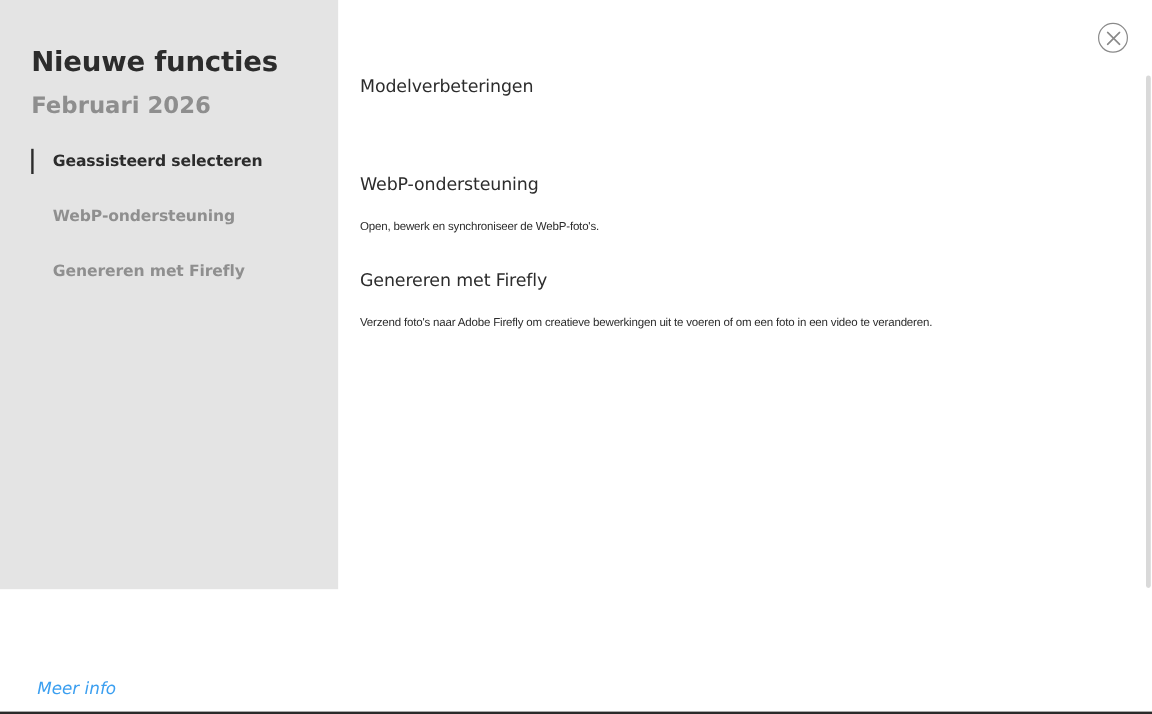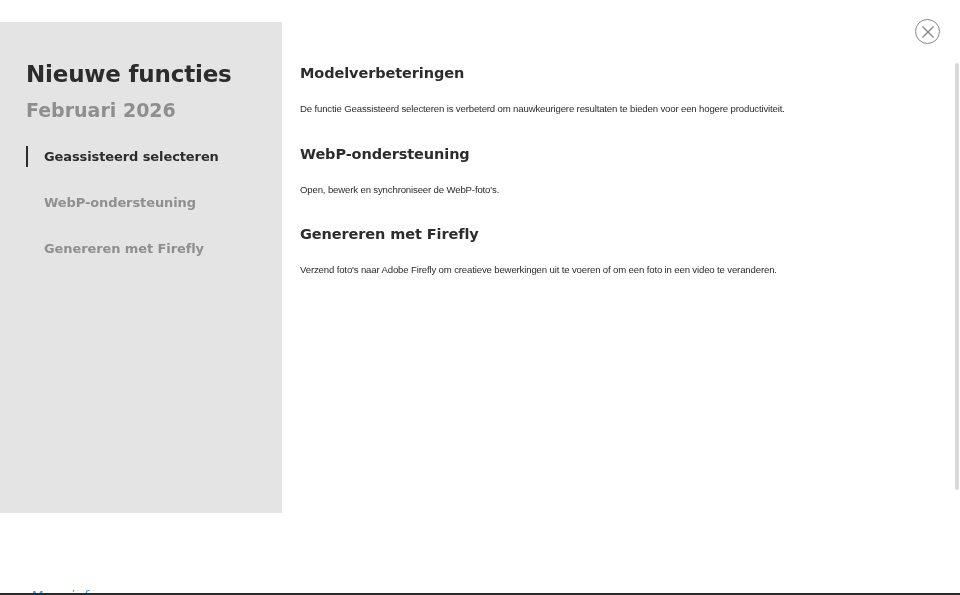--- a/index.html
+++ b/index.html
@@ -12,21 +12,20 @@
       position: relative;
       width: 960px; height: 595px;
       display: flex;
       background: #ffffff;
     }
     .sidebar {
       position: relative;
       width: 282px; height: 491px;
       background: #e4e4e4;
       flex-shrink: 0;
-      margin-top: 22px;
     }
     .sidebar-title {
       position: absolute;
       left: 26px; top: 39px;
       font-size: 23px; font-weight: bold;
       color: #2c2c2c;
       letter-spacing: -0.2px;
       white-space: nowrap;
     }
     .sidebar-subtitle {
@@ -69,21 +68,21 @@
     }
     .content {
       position: relative;
       flex: 1;
       height: 593px;
       background: #ffffff;
     }
     .section-title {
       position: absolute;
       left: 18px;
-      font-size: 14.5px; font-weight: bold;
+      font-size: 14.5px; font-weight: normal;
       color: #2c2c2c;
       white-space: nowrap;
       letter-spacing: -0.1px;
     }
     .section-body {
       position: absolute;
       left: 18px;
       font-family: "Liberation Sans", sans-serif;
       font-size: 9.6px;
       color: #2c2c2c;
@@ -133,21 +132,20 @@
     <div class="nav-item" style="top:215px;">
       <span class="indicator"></span>
       <span class="label">Genereren met Firefly</span>
     </div>
 
     <a class="more-info">Meer info</a>
   </aside>
 
   <main class="content">
     <div class="section-title" style="top:65px;">Modelverbeteringen</div>
-    <div class="section-body" style="top:103px;">De functie Geassisteerd selecteren is verbeterd om nauwkeurigere resultaten te bieden voor een hogere productiviteit.</div>
 
     <div class="section-title" style="top:146px;">WebP-ondersteuning</div>
     <div class="section-body" style="top:184px;">Open, bewerk en synchroniseer de WebP-foto's.</div>
 
     <div class="section-title" style="top:226px;">Genereren met Firefly</div>
     <div class="section-body" style="top:264px;">Verzend foto's naar Adobe Firefly om creatieve bewerkingen uit te voeren of om een foto in een video te veranderen.</div>
 
     <div class="close-btn">
       <svg width="12" height="12" viewBox="0 0 12 12">
         <line x1="1" y1="1" x2="11" y2="11" stroke="#8a8a8a" stroke-width="1.4" stroke-linecap="round"></line>

